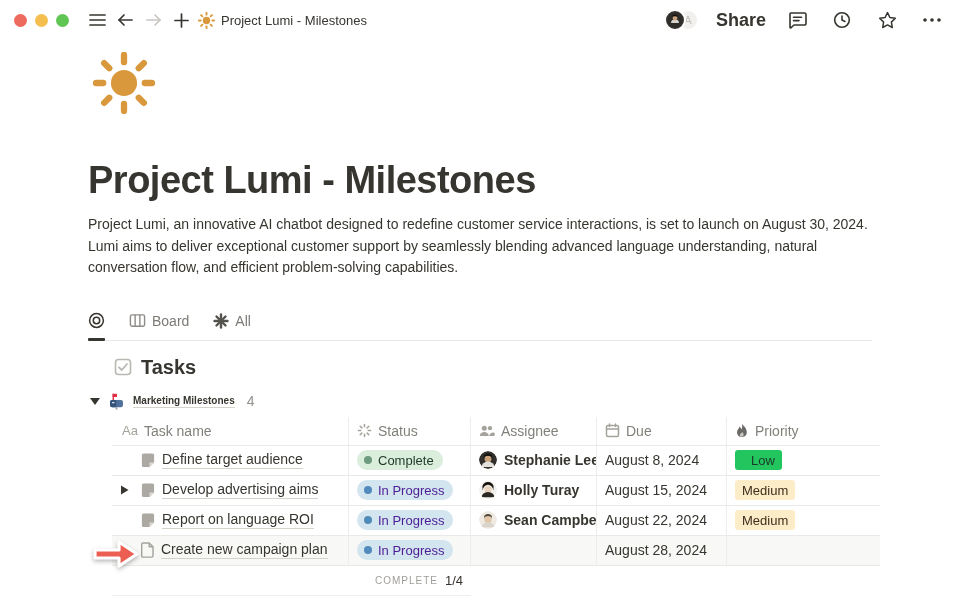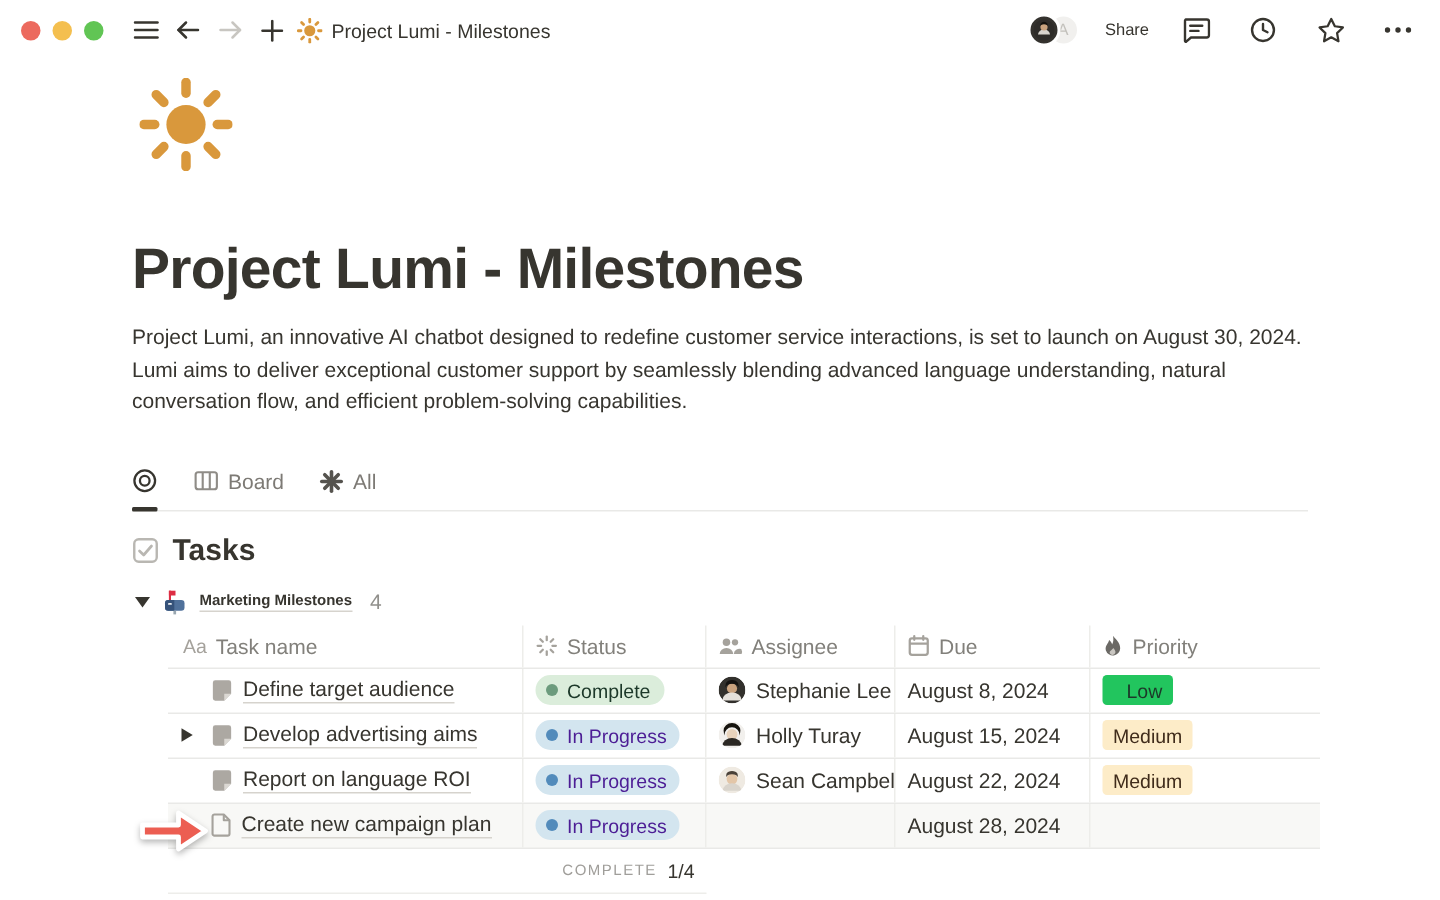--- a/index.html
+++ b/index.html
@@ -14,40 +14,40 @@
   .l-red{background:#EC6A5E;} .l-yellow{background:#F4BF4F;} .l-green{background:#61C554;}
   .tbicon { width:28px; height:28px; display:flex; align-items:center; justify-content:center;
     border-radius:4px; cursor:pointer; flex:0 0 auto; }
   .tb-title { font-size:13px; margin-left:4px; white-space:nowrap; }
   .tb-right { margin-left:auto; display:flex; align-items:center; gap:17px; }
   .avatar-stack { display:flex; align-items:center; }
   .av { width:22px; height:22px; border-radius:50%; border:2px solid #fff; }
   .av-main { background:#34322E; display:flex; align-items:center; justify-content:center; z-index:2; }
   .av-ghost { background:#F1F0EE; margin-left:-9px; z-index:1; display:flex; align-items:center;
     justify-content:center; font-size:11px; color:#C3C1BC; }
-  .share { font-size:11px; cursor:pointer; }
+  .share { font-size:18px; cursor:pointer;font-weight:bold; }
 
   
   .content { position:absolute; left:88px; top:0; width:784px; }
   .page-icon { margin-top:52px; margin-left:5px; width:62px; height:62px; }
   h1.page-title { margin-top:44px; font-size:38px; line-height:44px; font-weight:800;
     letter-spacing:-0.5px; color:#37352F; }
   .desc { margin-top:12px; font-size:14px; line-height:21.5px; color:#37352F; }
 
   
   .tabs { margin-top:33px; display:flex; gap:24px; border-bottom:1px solid #E9E9E7;
     position:relative; height:29px; }
   .tab { display:flex; align-items:center; gap:6px; font-size:14px; color:#7D7A75;
     cursor:pointer; position:relative; padding-bottom:10px; }
   .tab.active { color:#37352F; font-weight:700; }
   .tab.active::after { content:""; position:absolute; left:0; right:0; bottom:-1px;
     height:2.5px; background:#37352F; border-radius:1px; }
 
   
-  .tasks-heading { margin-top:15px; display:flex; align-items:center; gap:9px; }
+  .tasks-heading { margin-top:15px; display:flex; align-items:center; gap:9px;margin-left:26px; }
   .tasks-heading .label { font-size:20px; font-weight:700; }
 
   
   .group-row { margin-top:14px; margin-left:2px; display:flex; align-items:center; gap:8px;
     cursor:pointer; }
   .group-name { font-size:10px; font-weight:600; border-bottom:1px solid #D6D3CD; padding-bottom:1px; }
   .group-count { font-size:14px; color:#91908C; margin-left:4px; }
 
   
   .table { margin-top:7px; margin-left:24px; width:768px; }
@@ -68,21 +68,21 @@
     border-radius:11px; font-size:13px; cursor:pointer; }
   .pill .dot { width:8px; height:8px; border-radius:50%; }
   .pill-green { background:#DBEDDB; color:#1C3829; } .pill-green .dot{ background:#6C9B7D; }
   .pill-blue { background:#D3E5EF; color:#4c1d95; } .pill-blue .dot{ background:#528BBB; }
 
   .tag { display:inline-flex; align-items:center; height:20px; padding:0 7px; border-radius:3px;
     font-size:13px; cursor:pointer; }
   .tag-green { background:#22c55e; color:#1C3829;padding-left:16px; }
   .tag-yellow { background:#FDECC8; color:#402C1B; }
 
-  .assignee { gap:7px; cursor:pointer; }
+  .assignee { gap:7px; cursor:pointer;font-weight:bold; }
   .avatar-s { width:18px; height:18px; border-radius:50%; flex:0 0 auto; overflow:hidden; }
 
   .tfoot { display:flex; justify-content:flex-end; align-items:center; width:359px;
     height:30px; padding-right:8px; border-bottom:1px solid #EDEDEA; cursor:pointer; }
   .tfoot .flabel { font-size:10px; letter-spacing:1px; color:#A09E9A; }
   .tfoot .fvalue { font-size:13px; font-weight:500; color:#37352F; margin-left:7px; }
 
   
   .pointer { position:absolute; left:90px; top:537px; z-index:10;
     filter:drop-shadow(0 2px 2px rgba(0,0,0,0.28)); }

